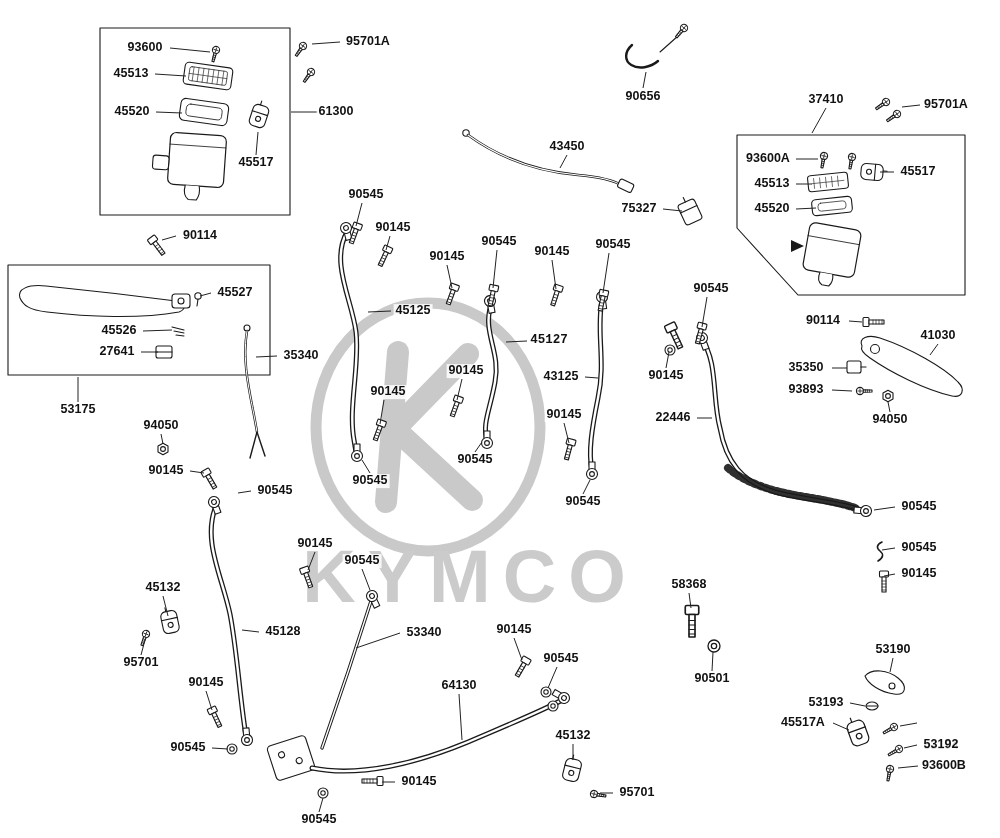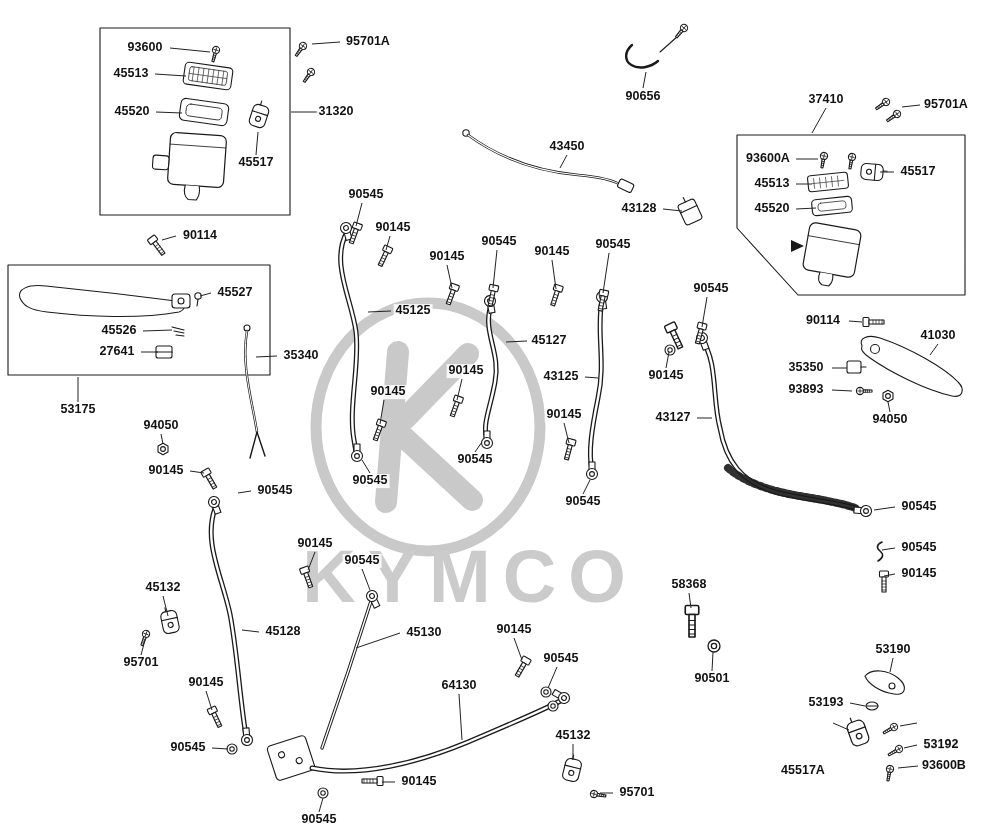--- a/index.html
+++ b/index.html
@@ -343,81 +343,81 @@
         <polyline points="613,793 600,793"></polyline>
         <polyline points="319,812 323,798"></polyline>
       </g>
 </svg>
 
 <div id="labels">
       <div class="part-label" style="left: 145px; top: 48px;">93600</div>
       <div class="part-label" style="left: 131px; top: 74px;">45513</div>
       <div class="part-label" style="left: 132px; top: 112px;">45520</div>
       <div class="part-label" style="left: 256px; top: 163px;">45517</div>
-      <div class="part-label" style="left: 336px; top: 112px;">31320</div>
+      <div class="part-label" style="left: 336px; top: 112px;">61300</div>
       <div class="part-label" style="left: 368px; top: 42px;">95701A</div>
       <div class="part-label" style="left: 643px; top: 97px;">90656</div>
       <div class="part-label" style="left: 826px; top: 100px;">37410</div>
       <div class="part-label" style="left: 946px; top: 105px;">95701A</div>
       <div class="part-label" style="left: 768px; top: 159px;">93600A</div>
       <div class="part-label" style="left: 772px; top: 184px;">45513</div>
       <div class="part-label" style="left: 772px; top: 209px;">45520</div>
       <div class="part-label" style="left: 918px; top: 172px;">45517</div>
       <div class="part-label" style="left: 567px; top: 147px;">43450</div>
-      <div class="part-label" style="left: 639px; top: 209px;">43128</div>
+      <div class="part-label" style="left: 639px; top: 209px;">75327</div>
       <div class="part-label" style="left: 366px; top: 195px;">90545</div>
       <div class="part-label" style="left: 393px; top: 228px;">90145</div>
       <div class="part-label" style="left: 447px; top: 257px;">90145</div>
       <div class="part-label" style="left: 499px; top: 242px;">90545</div>
       <div class="part-label" style="left: 552px; top: 252px;">90145</div>
       <div class="part-label" style="left: 613px; top: 245px;">90545</div>
       <div class="part-label" style="left: 711px; top: 289px;">90545</div>
       <div class="part-label" style="left: 200px; top: 236px;">90114</div>
       <div class="part-label" style="left: 235px; top: 293px;">45527</div>
       <div class="part-label" style="left: 119px; top: 331px;">45526</div>
       <div class="part-label" style="left: 117px; top: 352px;">27641</div>
       <div class="part-label" style="left: 301px; top: 356px;">35340</div>
       <div class="part-label" style="left: 413px; top: 311px;">45125</div>
-      <div class="part-label" style="left: 549px; top: 341px;">45127</div>
+      <div class="part-label" style="left: 549px; top: 341px; font-family: Liberation Mono, monospace;">45127</div>
       <div class="part-label" style="left: 561px; top: 377px;">43125</div>
       <div class="part-label" style="left: 466px; top: 371px;">90145</div>
       <div class="part-label" style="left: 388px; top: 392px;">90145</div>
       <div class="part-label" style="left: 666px; top: 376px;">90145</div>
       <div class="part-label" style="left: 823px; top: 321px;">90114</div>
       <div class="part-label" style="left: 938px; top: 336px;">41030</div>
       <div class="part-label" style="left: 806px; top: 368px; text-align: right;">35350</div>
       <div class="part-label" style="left: 806px; top: 390px;">93893</div>
       <div class="part-label" style="left: 78px; top: 410px;">53175</div>
       <div class="part-label" style="left: 161px; top: 426px;">94050</div>
       <div class="part-label" style="left: 890px; top: 420px;">94050</div>
-      <div class="part-label" style="left: 673px; top: 418px;">43127</div>
+      <div class="part-label" style="left: 673px; top: 418px;">22446</div>
       <div class="part-label" style="left: 564px; top: 415px;">90145</div>
       <div class="part-label" style="left: 475px; top: 460px;">90545</div>
       <div class="part-label" style="left: 370px; top: 481px;">90545</div>
       <div class="part-label" style="left: 583px; top: 502px;">90545</div>
       <div class="part-label" style="left: 166px; top: 471px;">90145</div>
       <div class="part-label" style="left: 275px; top: 491px;">90545</div>
       <div class="part-label" style="left: 919px; top: 507px;">90545</div>
       <div class="part-label" style="left: 919px; top: 548px;">90545</div>
       <div class="part-label" style="left: 919px; top: 574px;">90145</div>
       <div class="part-label" style="left: 315px; top: 544px;">90145</div>
       <div class="part-label" style="left: 362px; top: 561px;">90545</div>
       <div class="part-label" style="left: 163px; top: 588px;">45132</div>
       <div class="part-label" style="left: 689px; top: 585px;">58368</div>
       <div class="part-label" style="left: 141px; top: 663px;">95701</div>
       <div class="part-label" style="left: 283px; top: 632px;">45128</div>
-      <div class="part-label" style="left: 424px; top: 633px;">45130</div>
+      <div class="part-label" style="left: 424px; top: 633px;">53340</div>
       <div class="part-label" style="left: 514px; top: 630px;">90145</div>
       <div class="part-label" style="left: 561px; top: 659px;">90545</div>
       <div class="part-label" style="left: 206px; top: 683px;">90145</div>
       <div class="part-label" style="left: 712px; top: 679px;">90501</div>
       <div class="part-label" style="left: 893px; top: 650px;">53190</div>
       <div class="part-label" style="left: 459px; top: 686px;">64130</div>
       <div class="part-label" style="left: 826px; top: 703px;">53193</div>
-      <div class="part-label" style="left: 803px; top: 723px; margin-top: 48px;">45517A</div>
+      <div class="part-label" style="left: 803px; top: 723px;">45517A</div>
       <div class="part-label" style="left: 941px; top: 723px; margin-top: 23px;">53194</div>
       <div class="part-label" style="left: 941px; top: 745px;">53192</div>
       <div class="part-label" style="left: 573px; top: 736px;">45132</div>
       <div class="part-label" style="left: 188px; top: 748px;">90545</div>
       <div class="part-label" style="left: 419px; top: 782px;">90145</div>
       <div class="part-label" style="left: 944px; top: 766px;">93600B</div>
       <div class="part-label" style="left: 637px; top: 793px;">95701</div>
       <div class="part-label" style="left: 319px; top: 820px;">90545</div>
     </div>
 

